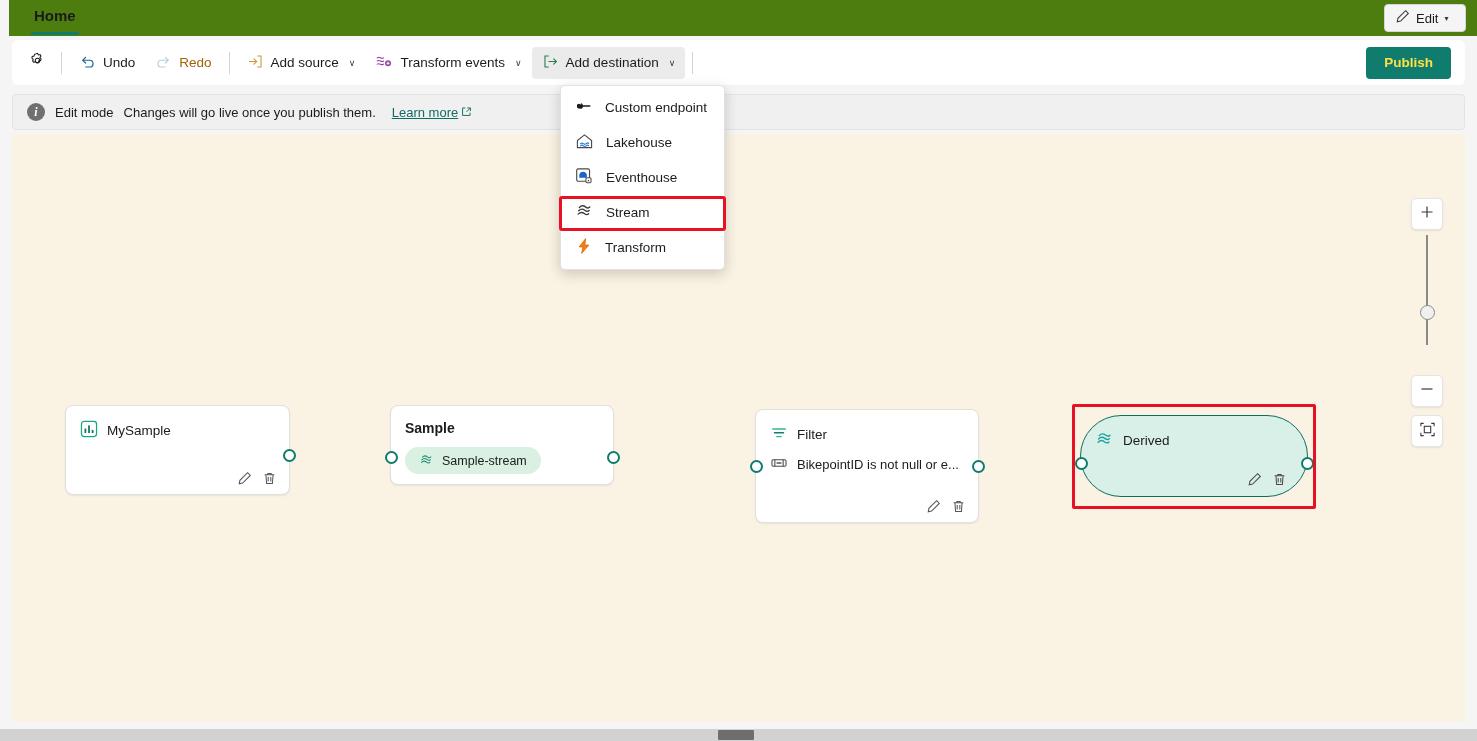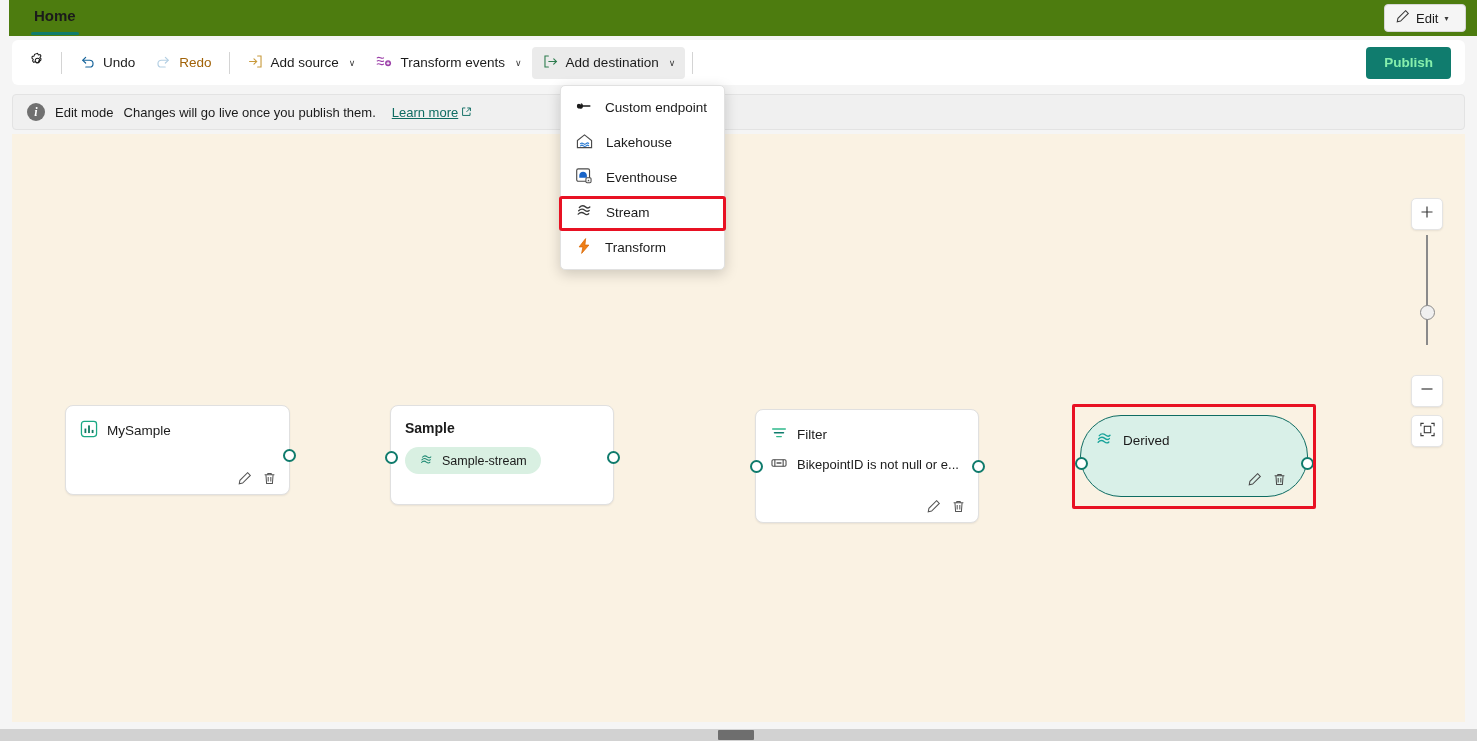--- a/index.html
+++ b/index.html
@@ -47,21 +47,21 @@
     font-size: 13.5px; color: #1b1b1b; white-space: nowrap; cursor: pointer;
     background: transparent; border: none;
   }
   .tb-btn.disabled { color: #a16207; }
   .tb-btn.active { background: #ebebeb; }
   .tb-sep { width: 1px; height: 22px; background: #d4d4d4; margin: 0 7px; }
   .tb-caret { font-size: 9px; color: #3a3a3a; margin-left: 3px; }
   .tb-spacer { flex: 1; }
   .publish-btn {
     height: 32px; padding: 0 18px; border-radius: 4px;
-    background: #107c6e; color: #86efac; font-size: 13.5px; font-weight: bold;
+    background: #107c6e; color: #fde047; font-size: 13.5px; font-weight: bold;
     display: flex; align-items: center; cursor: pointer; border: none;
     margin-right: 6px;
   }
   .gear-btn {
     width: 34px; height: 32px; display: flex; align-items: center;
     justify-content: center; border-radius: 4px; cursor: pointer;
   }
 
   
   .infobar {
@@ -327,21 +327,21 @@
         <span class="act">
           <svg width="15" height="15" viewBox="0 0 16 16" fill="none" stroke="#555" stroke-width="1.1">
             <path d="M2.8 4h10.4M6.2 4V2.6h3.6V4M4.2 4l.7 9.4h6.2L11.8 4"></path>
             <path d="M6.6 6.3v5M9.4 6.3v5"></path>
           </svg>
         </span>
       </div>
       <div class="port" style="right:-6.5px; top:43px;"></div>
     </div>
 
-    <div class="node" style="left:378px; top:271px; width:224px; height:100px;">
+    <div class="node" style="left:378px; top:271px; width:224px; height:80px;">
       <div class="node-title bold">
         <span>Sample</span>
       </div>
       <div class="pill">
         <span>
           <svg width="15" height="15" viewBox="0 0 20 20" fill="none" stroke="#1f8a73" stroke-width="1.35" stroke-linecap="round">
             <path d="M4.5 7c2-2.2 4.5-2.2 6.5-.6 2 1.6 3.8 1.3 4.8.2"></path>
             <path d="M3.8 10.5c2-2.2 4.5-2.2 6.5-.6 2 1.6 3.8 1.3 4.8.2"></path>
             <path d="M3.3 14c2-2.2 4.5-2.2 6.5-.6 2 1.6 3.8 1.3 4.8.2"></path>
           </svg>

